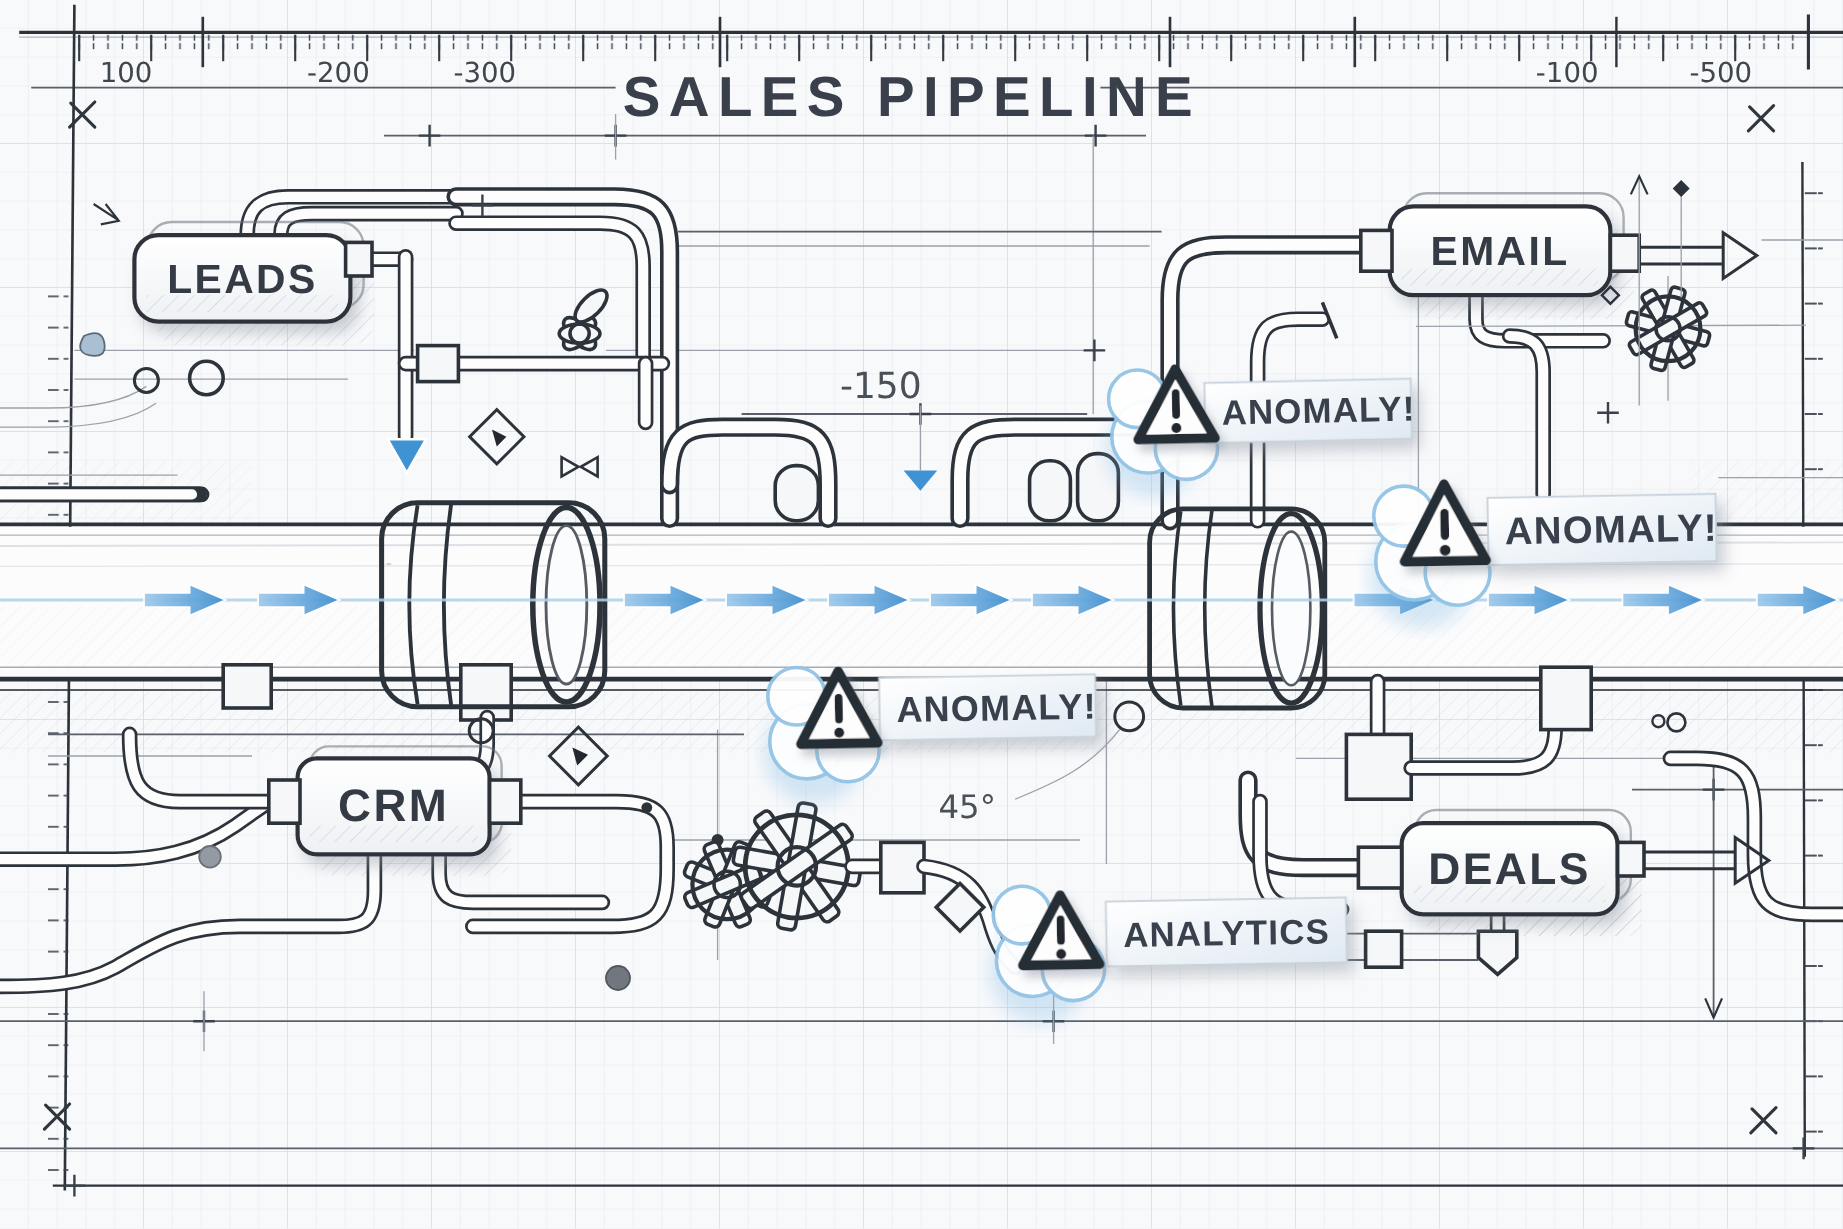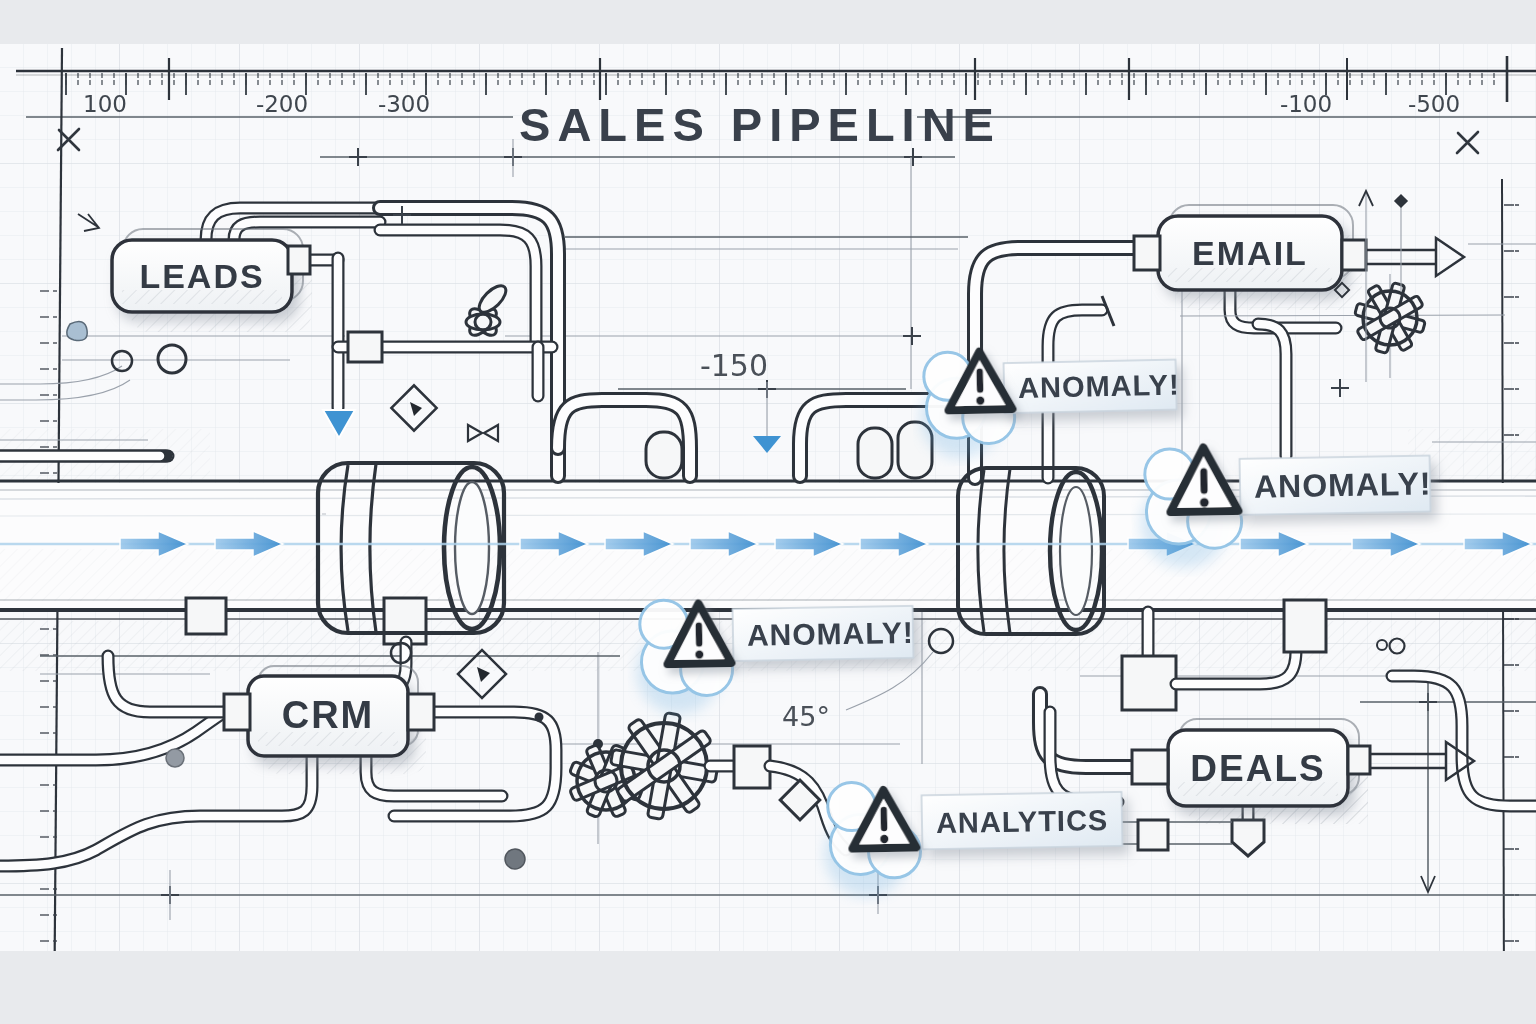--- a/index.html
+++ b/index.html
@@ -1,17 +1,17 @@
 <!DOCTYPE html>
 <html><head>
 <meta charset="utf-8">
 <style>
   html,body{margin:0;padding:0;background:#e8eaed;}
-  #stage{width:1536px;height:907px;position:relative;overflow:hidden;background:#f8f9fb;
-         font-family:"Liberation Sans", sans-serif;margin-top:44px;}
+  #stage{width:1536px;height:1024px;position:relative;overflow:hidden;background:#f8f9fb;
+         font-family:"Liberation Sans", sans-serif;}
   svg{display:block}
   .po{fill:none;stroke:#2d333b;stroke-width:16;stroke-linecap:round;stroke-linejoin:round}
   .pi{fill:none;stroke:#fdfdfe;stroke-width:10;stroke-linecap:round;stroke-linejoin:round}
   .po2{fill:none;stroke:#2d333b;stroke-width:13;stroke-linecap:round;stroke-linejoin:round}
   .pi2{fill:none;stroke:#fdfdfe;stroke-width:8.5;stroke-linecap:round;stroke-linejoin:round}
   .fit{fill:#f6f7f8;stroke:#2d333b;stroke-width:3}
   .rail{stroke:#596069;stroke-width:1.5;fill:none}
   .rail2{stroke:#9aa1ab;stroke-width:1.1;fill:none}
   .ink{stroke:#2d333b;fill:none}
   .plus{stroke:#3a414a;stroke-width:2;fill:none}

